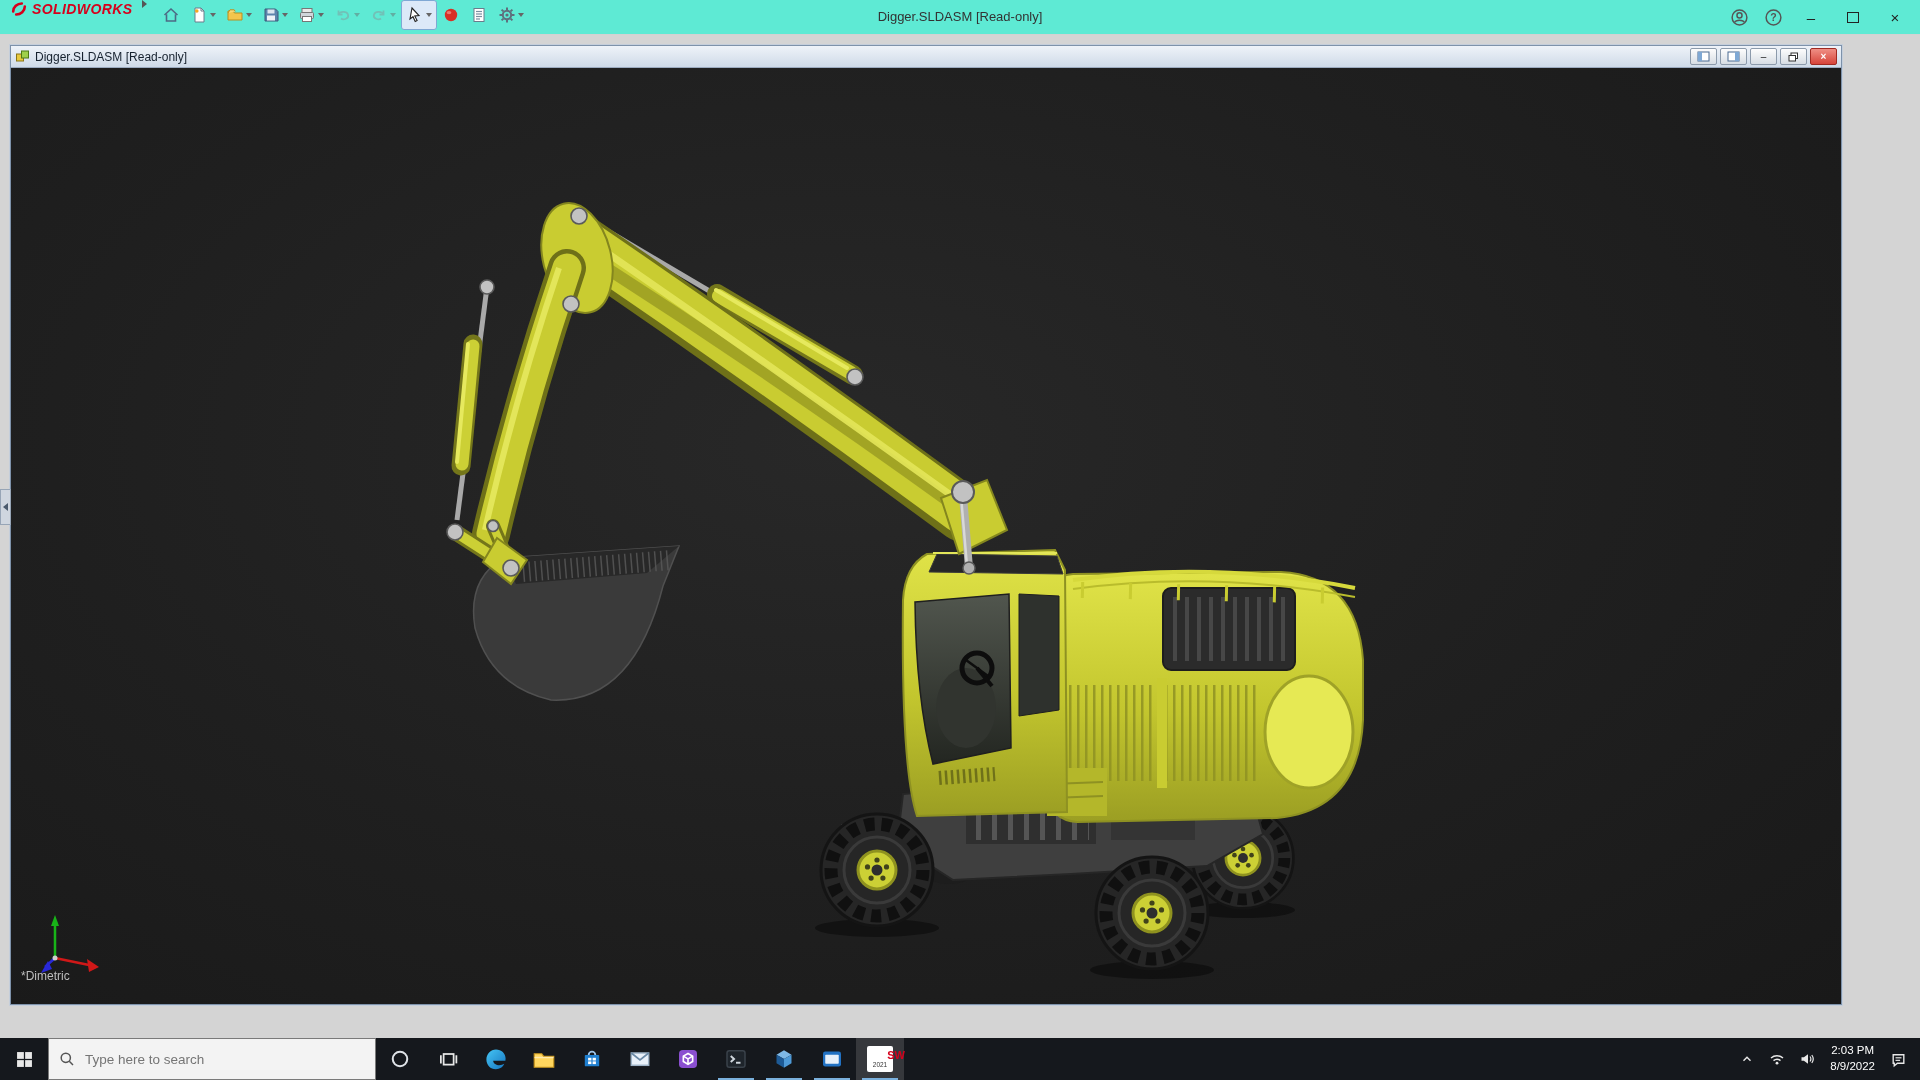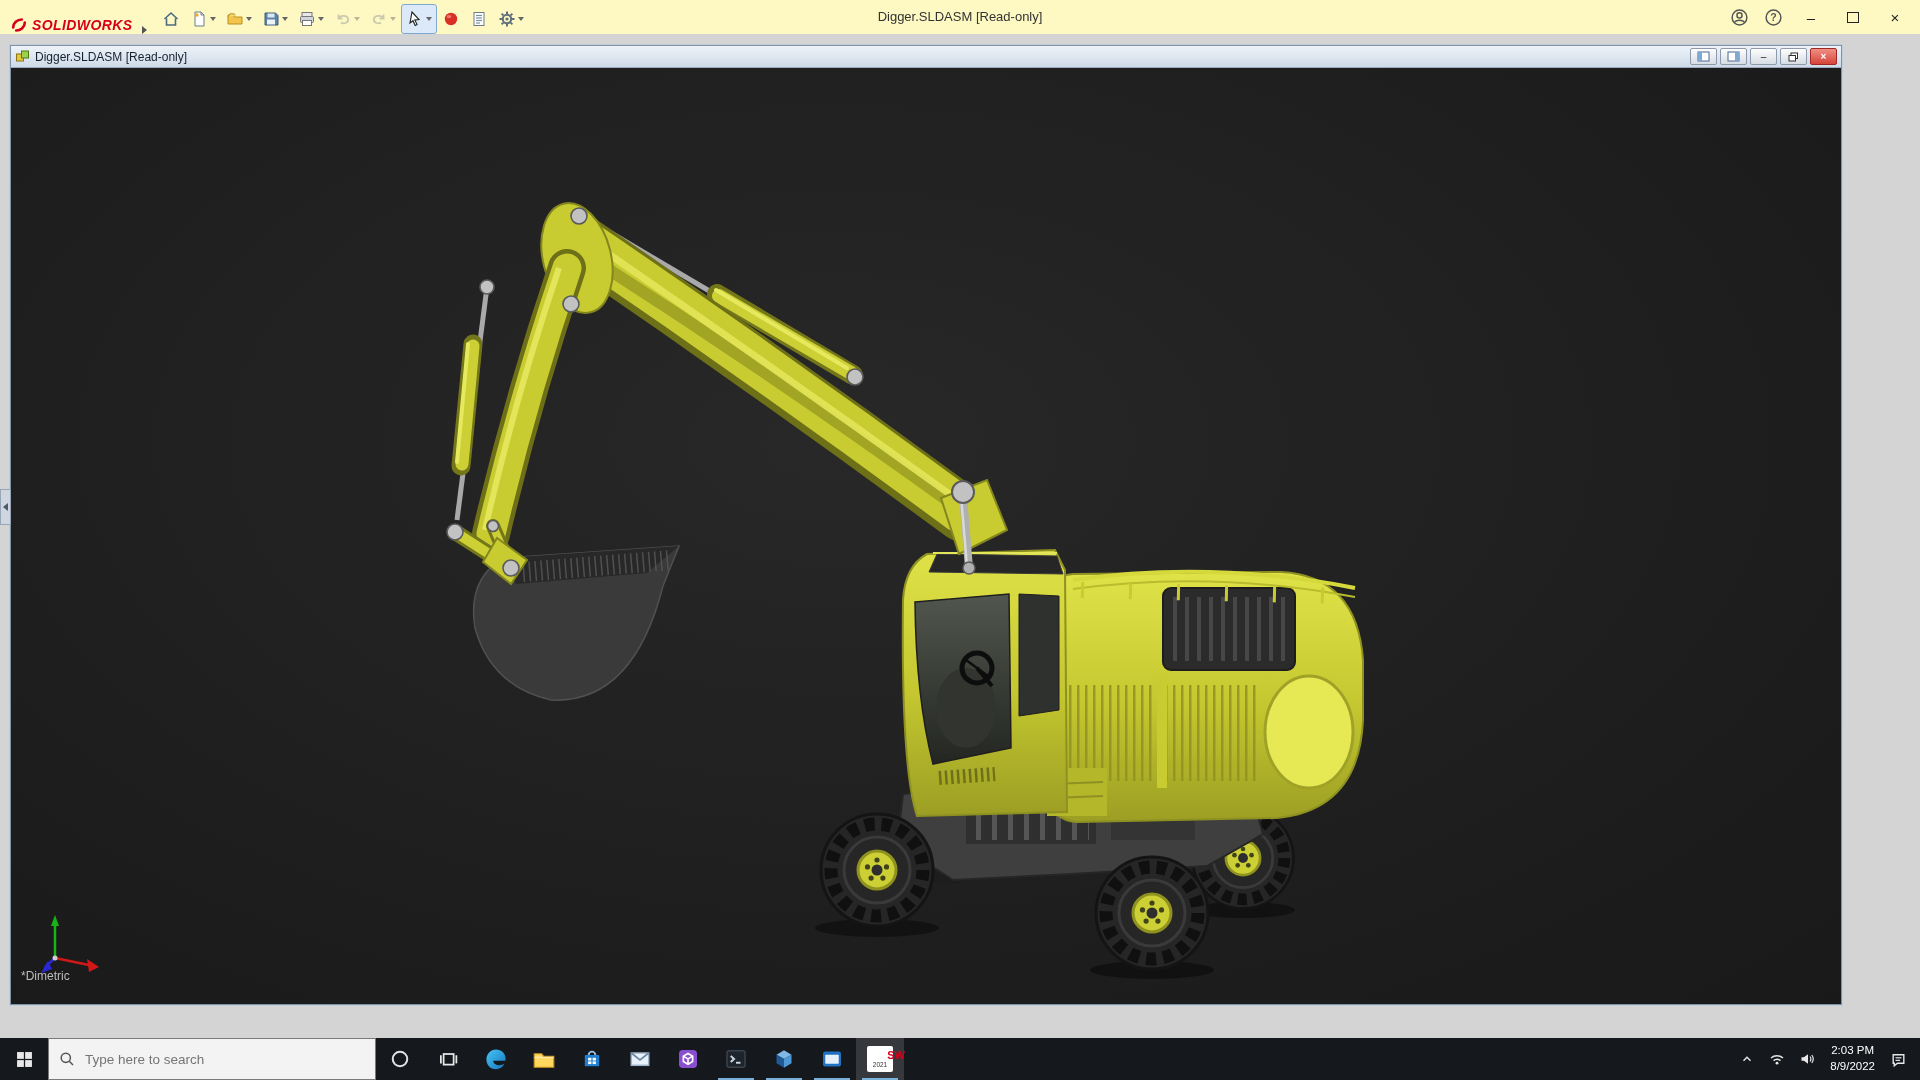--- a/index.html
+++ b/index.html
@@ -1,21 +1,21 @@
 <!DOCTYPE html>
 <html><head>
 <meta charset="utf-8">
 <style>
   html,body{margin:0;padding:0;width:1920px;height:1080px;overflow:hidden;
     font-family:"Liberation Sans","DejaVu Sans",sans-serif;-webkit-user-select:none;user-select:none;}
   .screen{position:absolute;inset:0;width:1920px;height:1080px;background:#d4d4d4;}
 
   
-  .appbar{position:absolute;top:0;left:0;right:0;height:34px;background:#fef9c3;
-    border-bottom:1px solid #d2d2d2;display:flex;align-items:flex-end;padding:0 4px;z-index:40;}
+  .appbar{position:absolute;top:0;left:0;right:0;height:34px;background:#5eead4;
+    border-bottom:1px solid #d2d2d2;display:flex;align-items:flex-start;padding:0 4px;z-index:40;}
   .brand{display:flex;align-items:center;gap:4px;padding:0 6px;}
   .brand .txt{color:#d6001c;font-weight:bold;font-style:italic;font-size:14px;letter-spacing:.4px;}
   .flyout{width:0;height:0;border-top:4px solid transparent;border-bottom:4px solid transparent;
     border-left:5px solid #555;margin:0 10px 0 4px;cursor:pointer;}
   .tbtn{height:28px;display:flex;align-items:center;gap:2px;padding:0 4px;border-radius:3px;border:1px solid transparent;cursor:pointer;}
   .tbtn.sel{background:#dce9f8;border-color:#7fa8d4;}
   .tbtn.disabled{opacity:.45;}
   .caret{width:0;height:0;border-left:3.5px solid transparent;border-right:3.5px solid transparent;border-top:4px solid #666;}
   .app-title{position:absolute;left:50%;top:0;transform:translateX(-50%);height:34px;line-height:34px;
     font-size:13px;color:#333;white-space:nowrap;}

